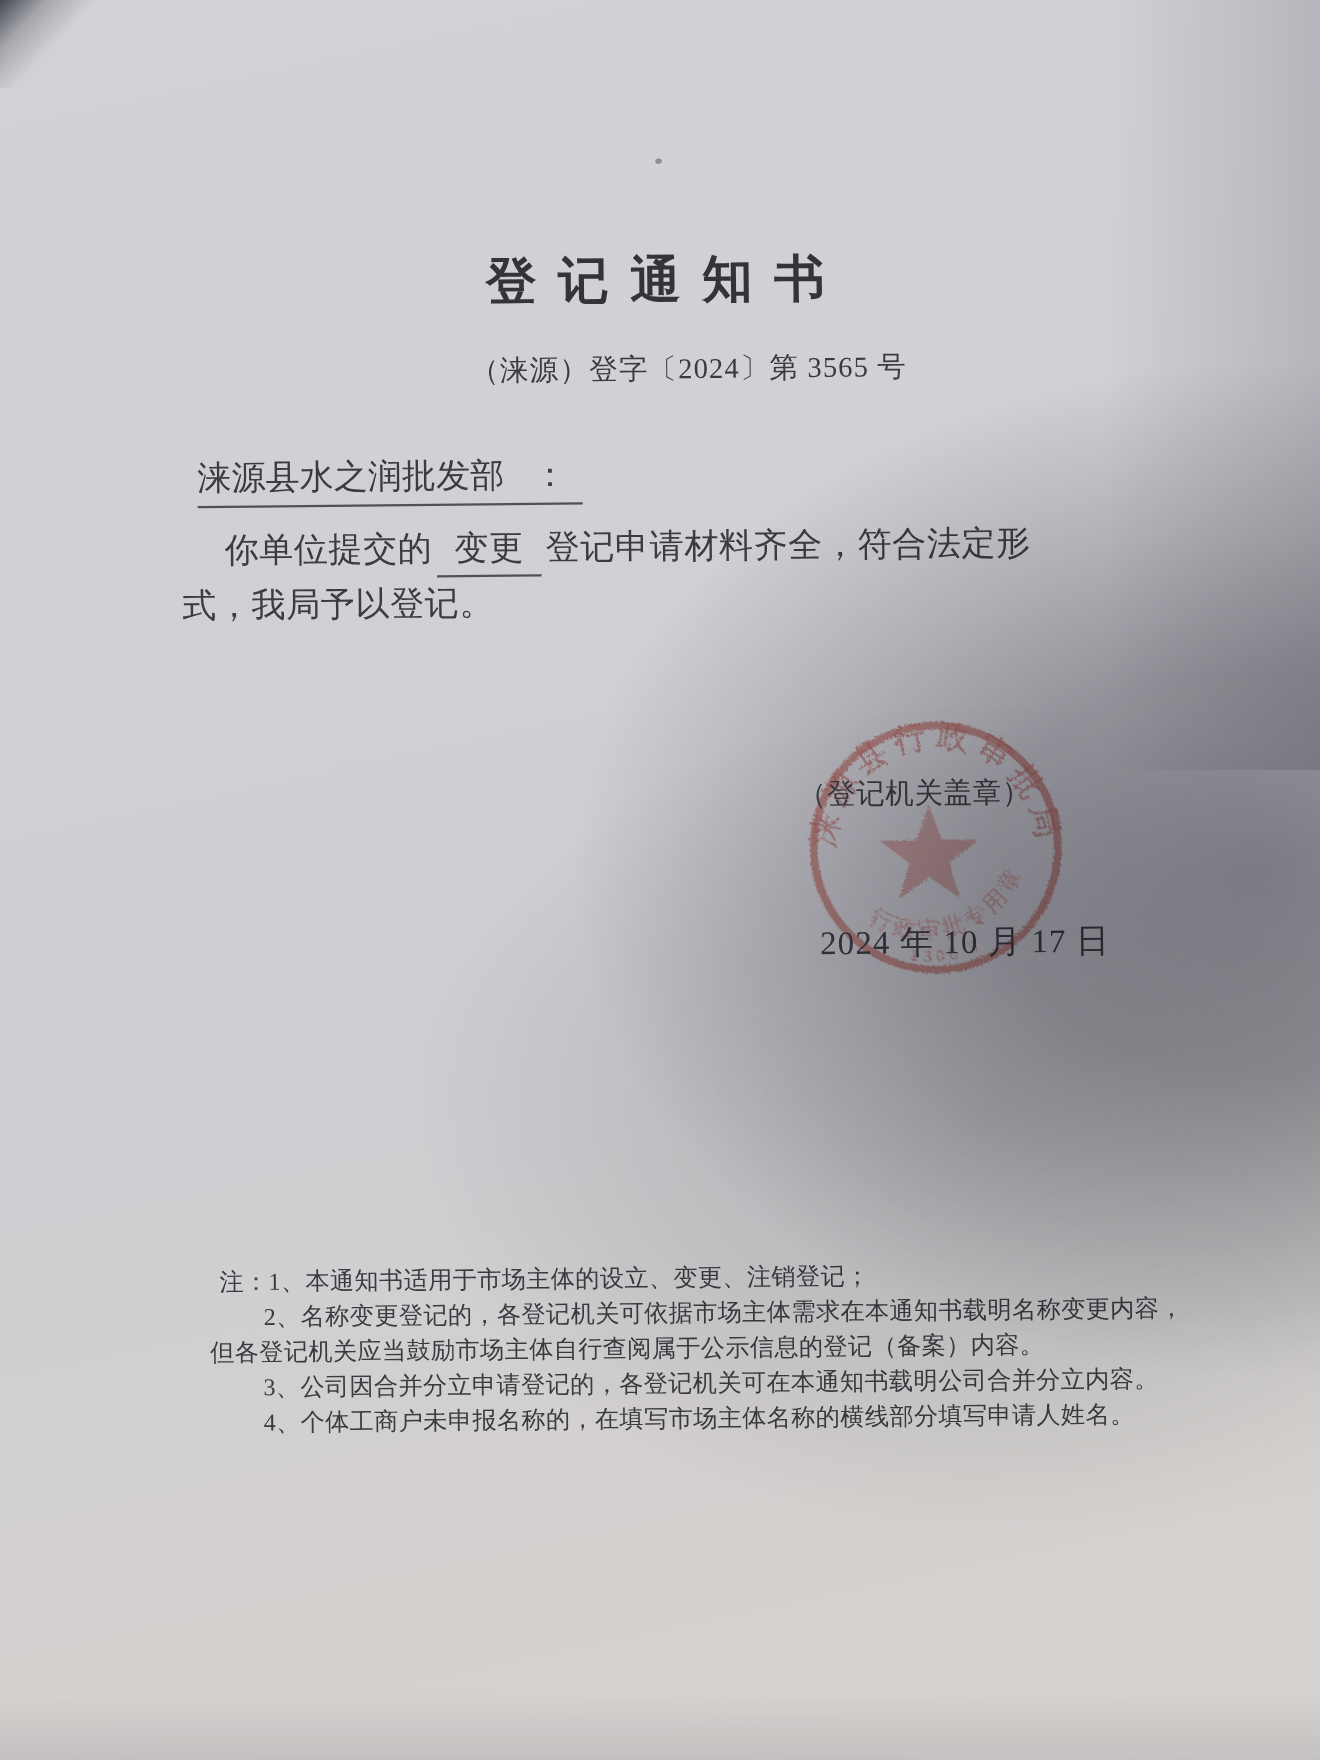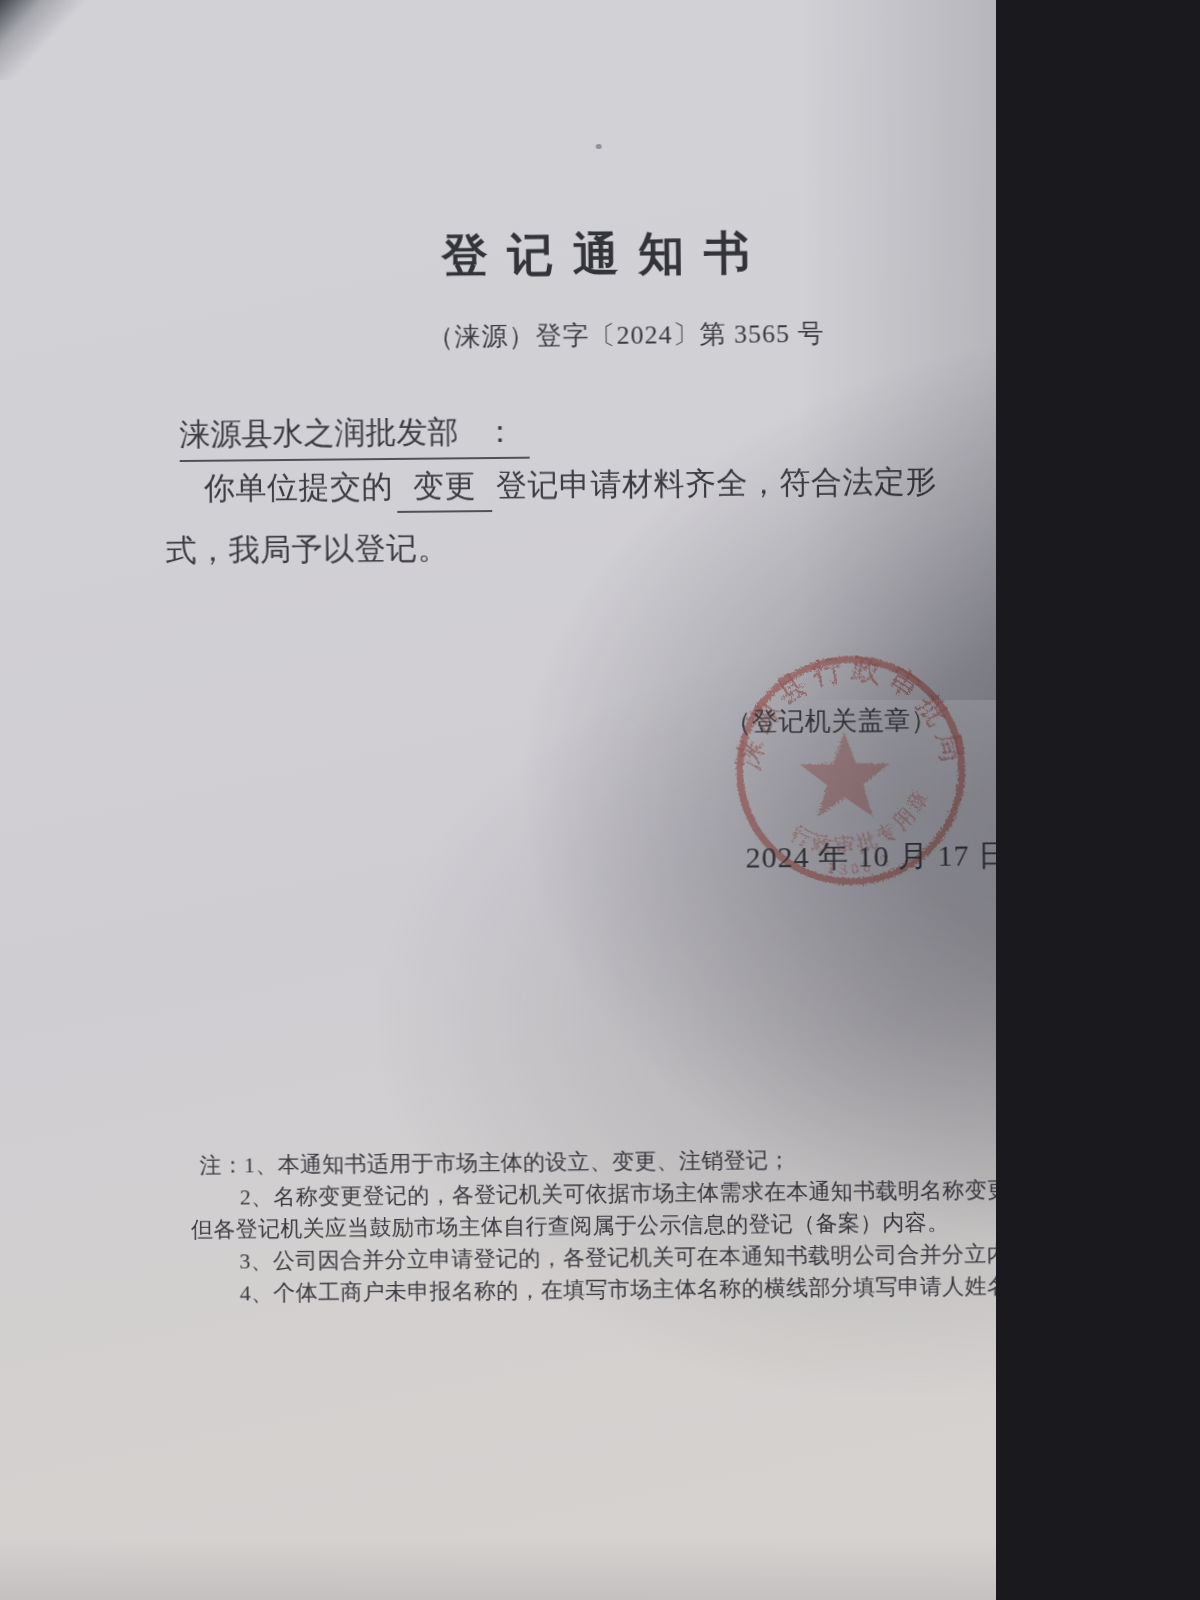--- a/index.html
+++ b/index.html
@@ -1,19 +1,19 @@
 <!DOCTYPE html>
 <html><head>
 <meta charset="utf-8">
 <style>
   html,body{margin:0;padding:0;background:#1a1a1e;}
   *{box-sizing:border-box;}
   #photo{
     position:relative;
-    width:996px;height:1600px;
+    width:1200px;height:1600px;
     overflow:hidden;
     background:linear-gradient(168deg,#d2d1d6 0%,#d1d0d4 30%,#cfcdd2 55%,#d3d0cf 78%,#d5d2d0 100%);
     font-family:"Liberation Serif","DejaVu Serif",serif;
     color:#3d3d44;
   }
   .content{
     position:absolute;inset:0;
     transform:rotate(-0.55deg);
     transform-origin:600px 800px;
   }
@@ -32,21 +32,21 @@
     border-bottom:2px solid rgba(58,58,66,.85);
     padding-bottom:4px;padding-right:14px;display:inline-block;
   }
   .addr-gap{display:inline-block;width:26px;}
   .body-line{font-size:31px;letter-spacing:.5px;color:#3b3b42;}
   .body-1{left:207px;top:464px;}
   .body-2{left:168px;top:526px;}
   .blank{
     display:inline-block;
     border-bottom:2px solid rgba(58,58,66,.85);
-    padding:0 16px 3px 16px;margin:0 4px;
+    padding:0 16px 3px 16px;margin:12px 4px;
   }
   .seal-caption{left:726px;top:706px;font-size:26px;letter-spacing:.5px;color:#43434a;z-index:3;}
   .date-line{left:745px;top:839px;font-size:30px;letter-spacing:1px;color:#3f3f46;z-index:3;}
   .notes{font-size:22px;letter-spacing:.3px;color:#3a3a40;}
   .n1{left:196px;top:1147px;}
   .n2{left:236px;top:1179px;}
   .n3{left:187px;top:1211px;}
   .n4{left:235px;top:1243px;}
   .n5{left:235px;top:1275px;}
   .speck{

